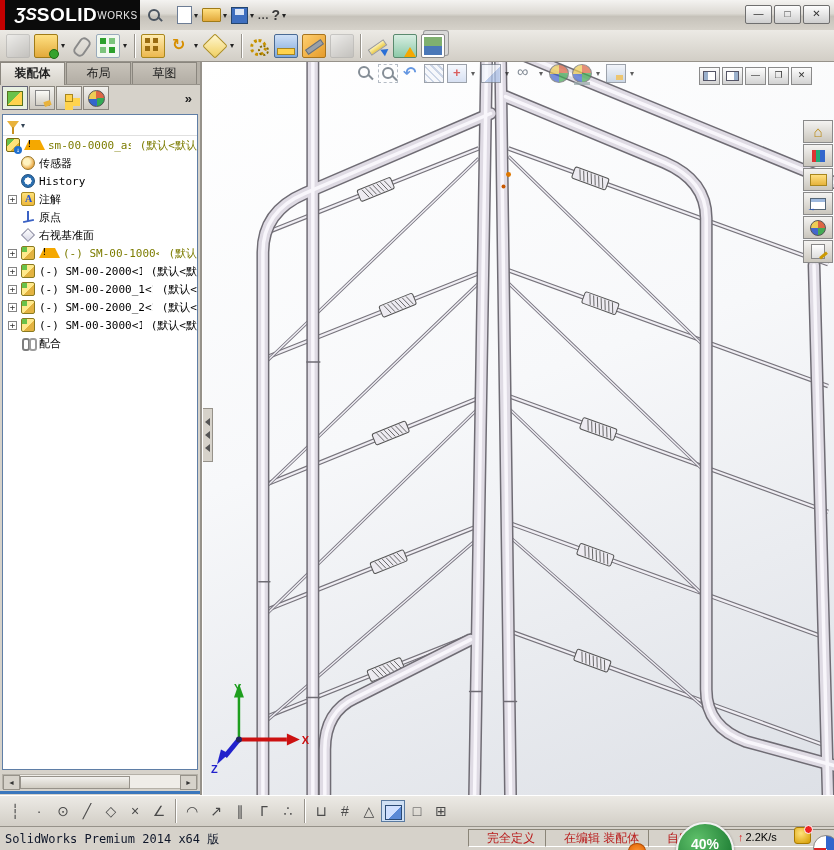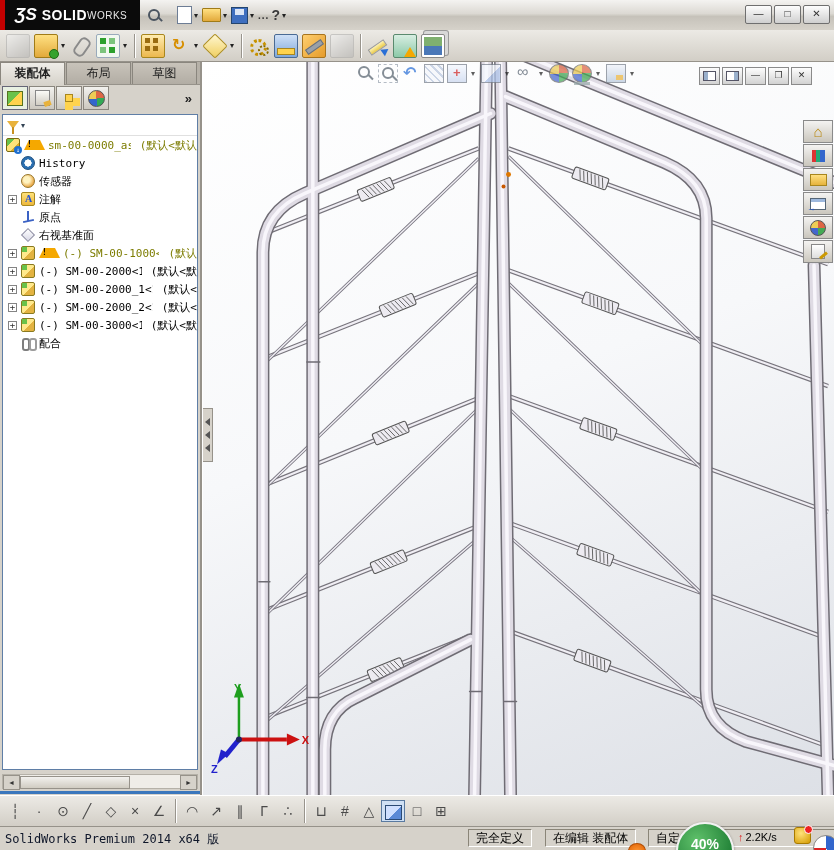--- a/index.html
+++ b/index.html
@@ -5,22 +5,22 @@
   html,body{margin:0;padding:0}
   body{width:834px;height:850px;position:relative;overflow:hidden;
        font-family:"Liberation Sans","DejaVu Sans",sans-serif;background:#d6d2ca;font-size:12px;
        -webkit-font-smoothing:antialiased}
   
   #titlebar{position:absolute;left:0;top:0;width:834px;height:30px;
     background:linear-gradient(#4a4a4a,#161616)}
   #redstripe{position:absolute;left:0;top:0;width:5px;height:30px;background:#c40000}
   #logo{position:absolute;left:5px;top:0;width:135px;height:30px;background:#0b0b0b;color:#fff;
     display:flex;align-items:center;padding-left:10px;box-sizing:border-box}
-  #logo .mark{font-style:italic;font-weight:bold;font-size:17px;margin-right:5px}
-  #logo .solid{font-weight:bold;font-size:14px;letter-spacing:.5px}
+  #logo .mark{font-style:italic;font-weight:bold;font-size:17px;}
+  #logo .solid{font-weight:bold;font-size:19px;letter-spacing:.5px}
   #logo .works{font-weight:normal;font-size:10px;color:#e8e8e8;letter-spacing:.5px}
   #menustrip{position:absolute;left:140px;top:0;width:694px;height:30px;
     background:linear-gradient(#f4f3f1 0%,#dcd9d3 45%,#c6c2ba 55%,#d6d2ca 100%);
     display:flex;align-items:center}
   .menu{padding:0 9px;height:22px;line-height:22px;color:#111;font-size:12px;cursor:default}
   .searchic{width:16px;height:16px;position:relative;margin:0 6px}
   .searchic::before{content:"";position:absolute;left:2px;top:2px;width:8px;height:8px;
     border:2px solid #4a5460;border-radius:50%}
   .searchic::after{content:"";position:absolute;left:11px;top:11px;width:6px;height:2px;
     background:#4a5460;transform:rotate(45deg)}
@@ -167,21 +167,21 @@
     background:linear-gradient(#eceae5,#d2cec6);border-top:1px solid #fff;
     display:flex;align-items:center;padding-left:3px;box-sizing:border-box}
   .bti{width:24px;height:22px;font-size:14px;line-height:22px;text-align:center;color:#4a4a4a;position:relative}
   .bti.active{border:1px solid #5a7aa0;background:#cfe0f4;box-sizing:border-box}
   .b-cube{display:inline-block;width:15px;height:13px;margin-top:4px;
     background:linear-gradient(135deg,#cfe0ff 0 55%,#5b8ad6 55%);border:1px solid #2a4a74}
   
   #statusbar{position:absolute;left:0;top:826px;width:834px;height:24px;background:#d6d2ca;
     border-top:1px solid #96928a;font-size:12px}
   #status-left{position:absolute;left:5px;top:4px;font-family:"DejaVu Sans Mono","DejaVu Sans",monospace;color:#0f172a}
-  .sfield{position:absolute;top:2px;height:16px;line-height:16px;padding:0 7px;color:#000000;
+  .sfield{position:absolute;top:2px;height:16px;line-height:16px;padding:0 18px;color:#b91c1c;
     border:1px solid;border-color:#8a8578 #fff #fff #8a8578;background:#d6d2ca}
   
   #net-ball{position:absolute;left:676px;top:822px;width:54px;height:54px;border-radius:50%;
     background:radial-gradient(circle at 35% 30%,#5fc06a,#1e7e34 75%);border:2px solid #f2f2f2;
     color:#fff;font-weight:bold;font-size:14px;text-align:center;line-height:40px;z-index:5;box-shadow:0 1px 3px rgba(0,0,0,.4)}
   #net-speed{position:absolute;left:738px;top:831px;z-index:5;font-size:11px;color:#000}
   #net-speed .arr{color:#d22;font-weight:bold;margin-right:2px}
   #gold-badge{position:absolute;left:794px;top:827px;width:15px;height:15px;border-radius:3px;z-index:5;
     background:radial-gradient(circle at 40% 35%,#ffe27a,#d49a00);border:1px solid #a87a00}
   #gold-badge::after{content:"";position:absolute;right:-3px;top:-3px;width:7px;height:7px;border-radius:50%;background:#e22;border:1px solid #fff}
@@ -266,27 +266,27 @@
     <div class="trow">
       <span class="ti ti-asm">
           <span class="badge-reb">↓</span>
         </span>
       <span class="warntri"></span>
       <span class="tlabel olv">sm-00-0000_asm</span>
       <span class="tsuffix olv">(默认&lt;默认</span>
     </div>
     <div class="trow lvl1">
       <span class="spc"></span>
+        <span class="ti ti-sens"></span>
+      <span class="tlabel">传感器</span>
+    </div>
+    <div class="trow lvl1">
+      <span class="spc"></span>
         <span class="ti ti-hist"></span>
       <span class="tlabel">History</span>
-    </div>
-    <div class="trow lvl1">
-      <span class="spc"></span>
-        <span class="ti ti-sens"></span>
-      <span class="tlabel">传感器</span>
     </div>
     <div class="trow lvl1">
       <span class="exp">+</span>
       <span class="ti ti-note"></span>
       <span class="tlabel">注解</span>
     </div>
     <div class="trow lvl1">
       <span class="spc"></span>
         <span class="ti ti-origin"></span>
       <span class="tlabel">原点</span>

